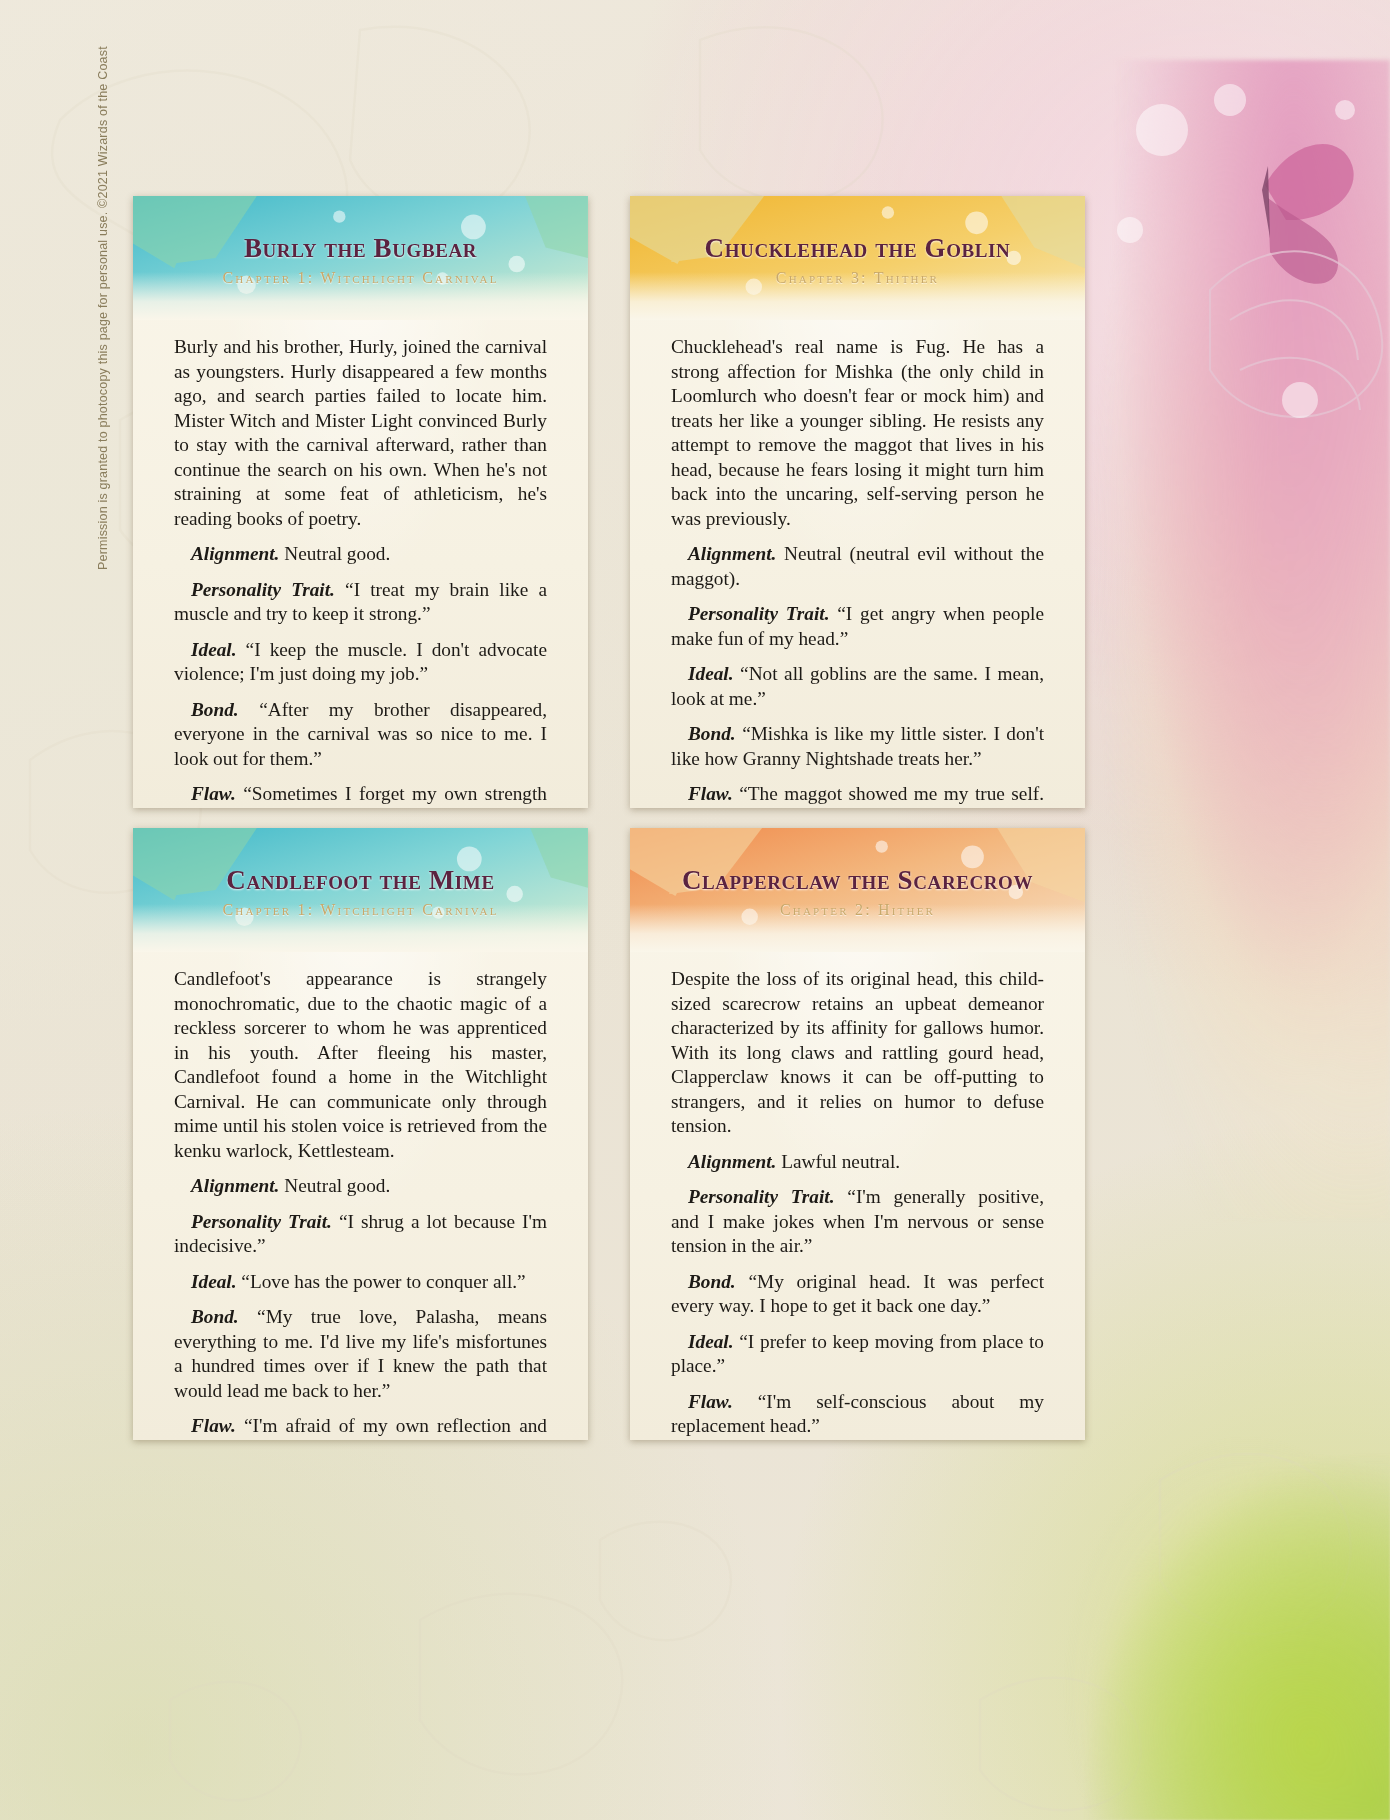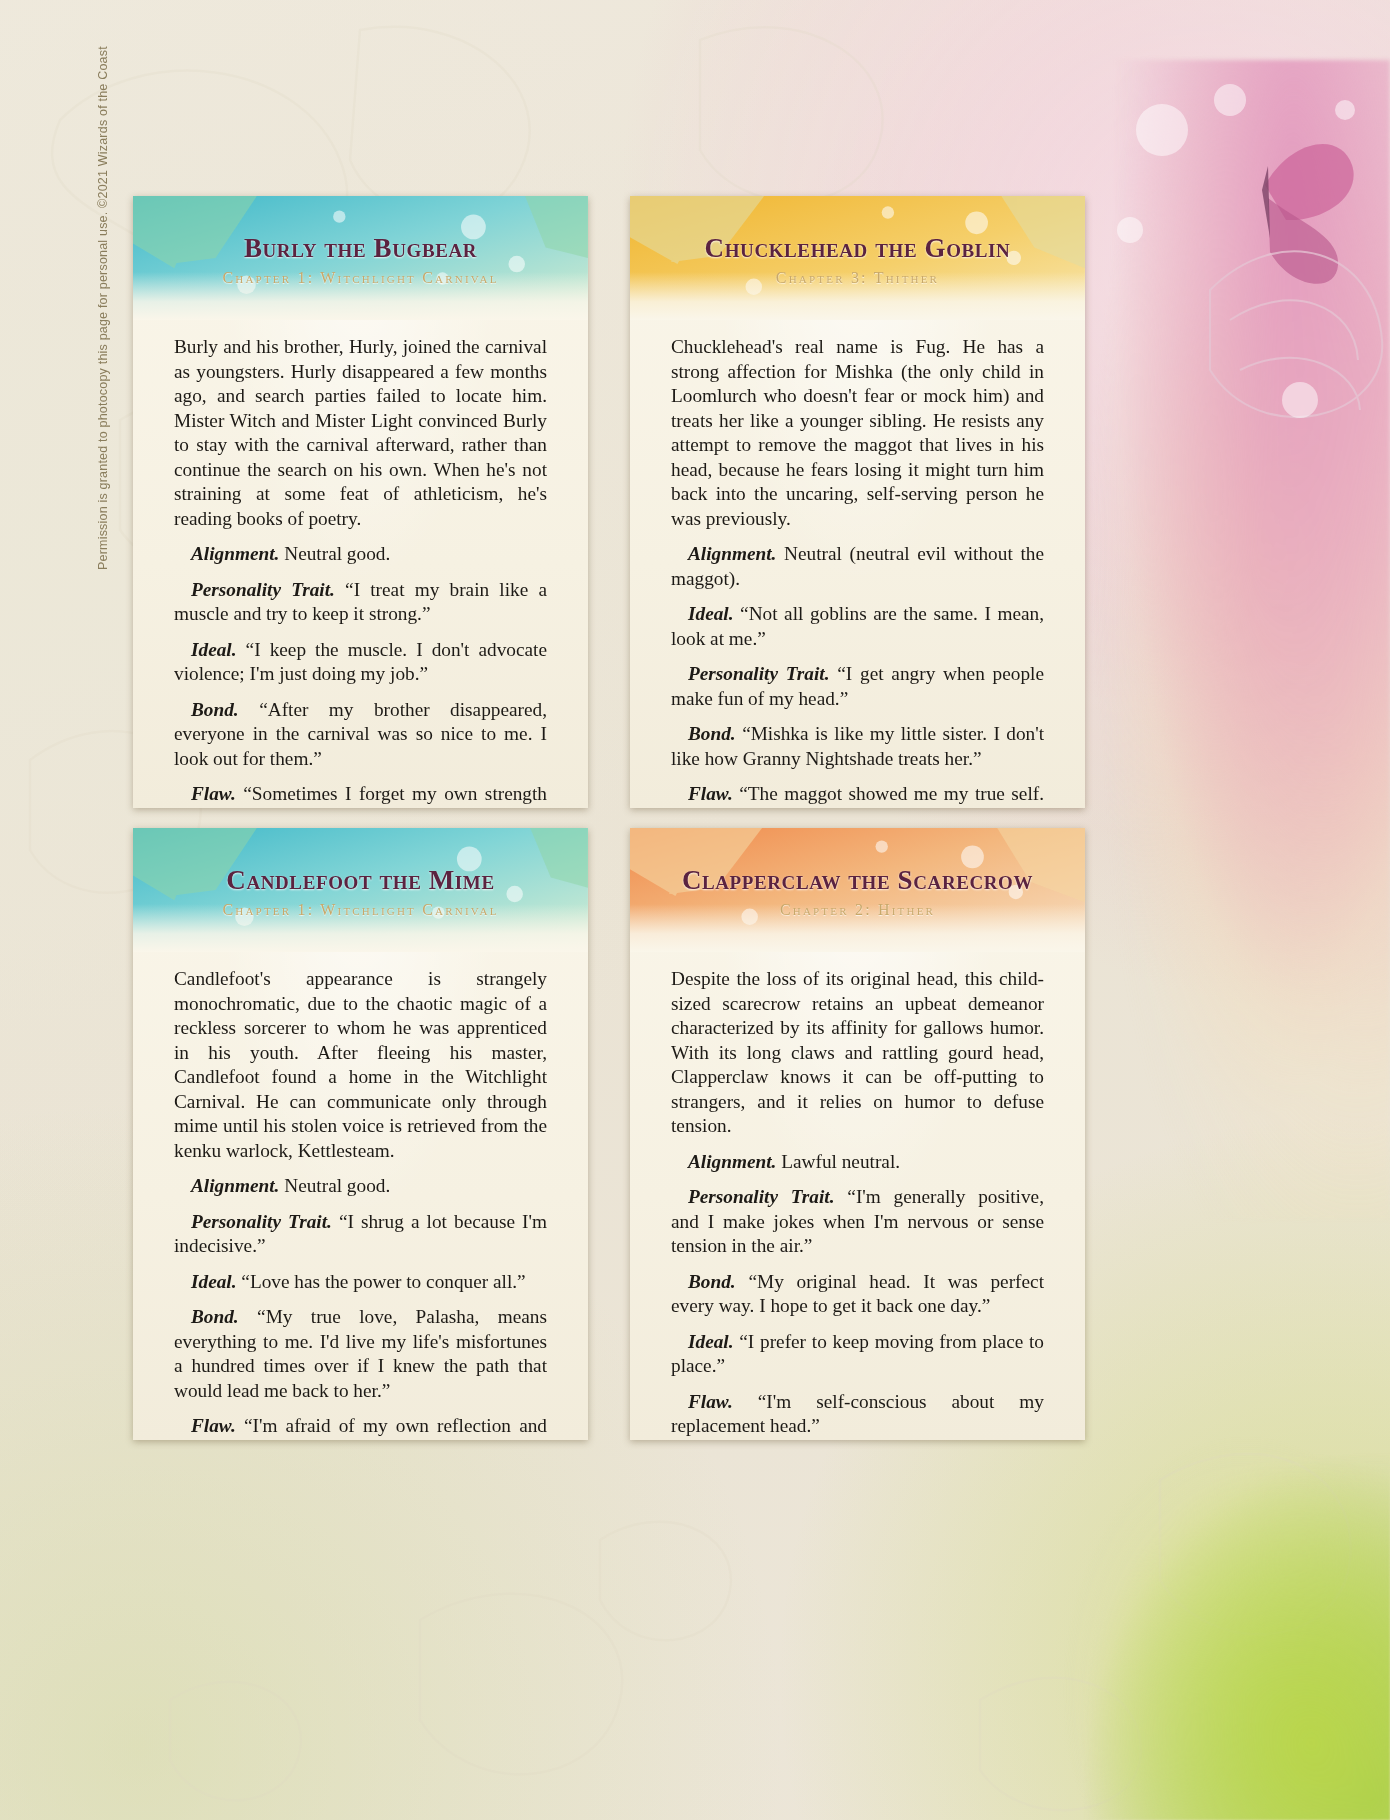--- a/index.html
+++ b/index.html
@@ -287,22 +287,22 @@
         </svg>
         <div class="hdr-fade"></div>
         <div class="hdr-text">
           <div class="card-title">Chucklehead the Goblin</div>
           <div class="card-sub">Chapter 3: Thither</div>
         </div>
       </div>
       <div class="card-body">
         <p class="desc">Chucklehead's real name is Fug. He has a strong affection for Mishka (the only child in Loomlurch who doesn't fear or mock him) and treats her like a younger sibling. He resists any attempt to remove the maggot that lives in his head, because he fears losing it might turn him back into the uncaring, self-serving person he was previously.</p>
         <p class="attr"><span class="attr-label">Alignment.</span> <span>Neutral (neutral evil without the maggot).</span></p>
+        <p class="attr"><span class="attr-label">Personality Trait.</span> <span>“I get angry when people make fun of my head.”</span></p>
         <p class="attr"><span class="attr-label">Ideal.</span> <span>“Not all goblins are the same. I mean, look at me.”</span></p>
-        <p class="attr"><span class="attr-label">Personality Trait.</span> <span>“I get angry when people make fun of my head.”</span></p>
         <p class="attr"><span class="attr-label">Bond.</span> <span>“Mishka is like my little sister. I don't like how Granny Nightshade treats her.”</span></p>
         <p class="attr"><span class="attr-label">Flaw.</span> <span>“The maggot showed me my true self. I'll always love it for that, even as it eats my head.”</span></p>
       </div>
     </div>
   </div>
 
   <div class="card">
     <div class="card-inner">
       <div class="card-header">
         <svg class="hdr-art" viewBox="0 0 441 124" preserveAspectRatio="none">

